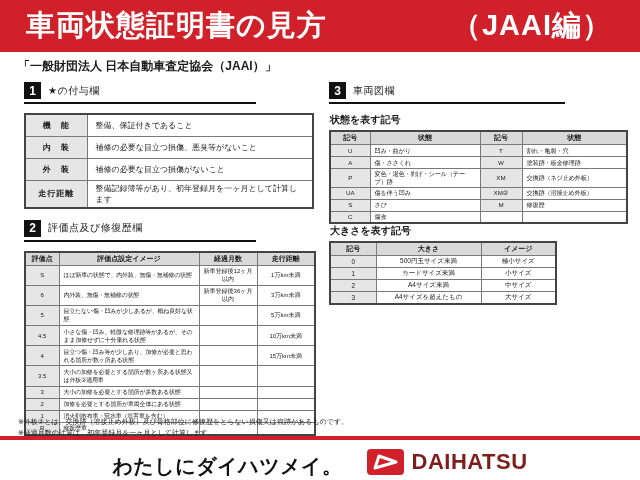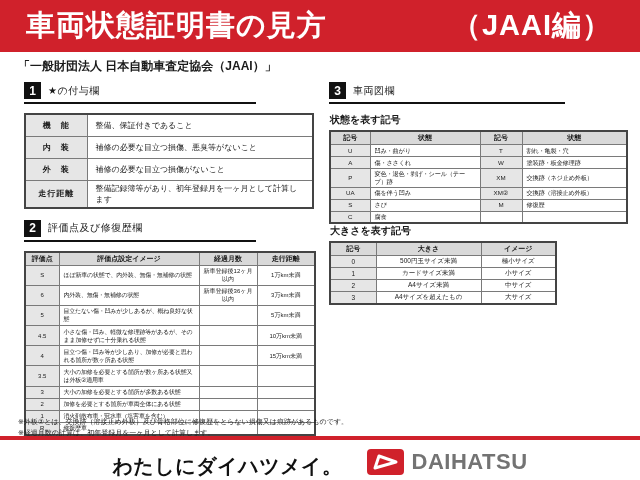--- a/index.html
+++ b/index.html
@@ -60,21 +60,21 @@
 
   .footnotes{position:absolute;left:18px;top:416px;font-size:7px;line-height:1.6;color:#222;}
   .divider{position:absolute;left:0;top:436px;width:640px;height:4px;background:#d0212b;}
 
   .footer{
     position:absolute;left:0;top:443px;width:640px;height:37px;
     display:flex;align-items:center;justify-content:center;gap:24px;
   }
   .slogan{font-size:20px;font-weight:bold;letter-spacing:0.5px;color:#111;margin-top:10px;}
   .brand{display:flex;align-items:center;gap:8px;}
-  .brand-name{color:#737373;font-size:22px;font-weight:bold;letter-spacing:0.5px;}
+  .brand-name{color:#7f1d1d;font-size:22px;font-weight:bold;letter-spacing:0.5px;}
 </style>
 </head>
 <body>
 
 <div class="header">
   <span class="title">車両状態証明書の見方</span>
   <span class="edition">（JAAI編）</span>
 </div>
 
 <div class="subtitle">「一般財団法人 日本自動車査定協会（JAAI）」</div>

